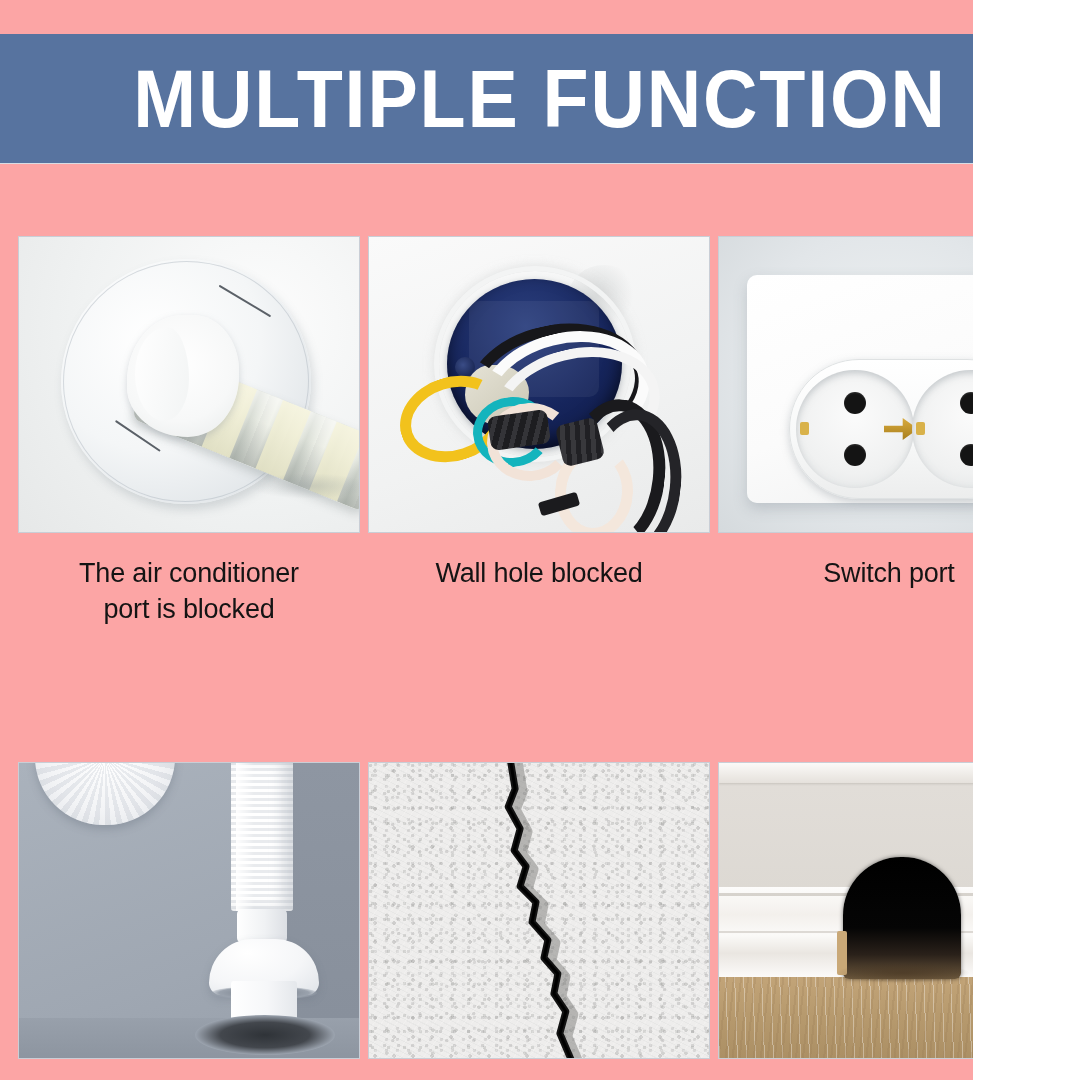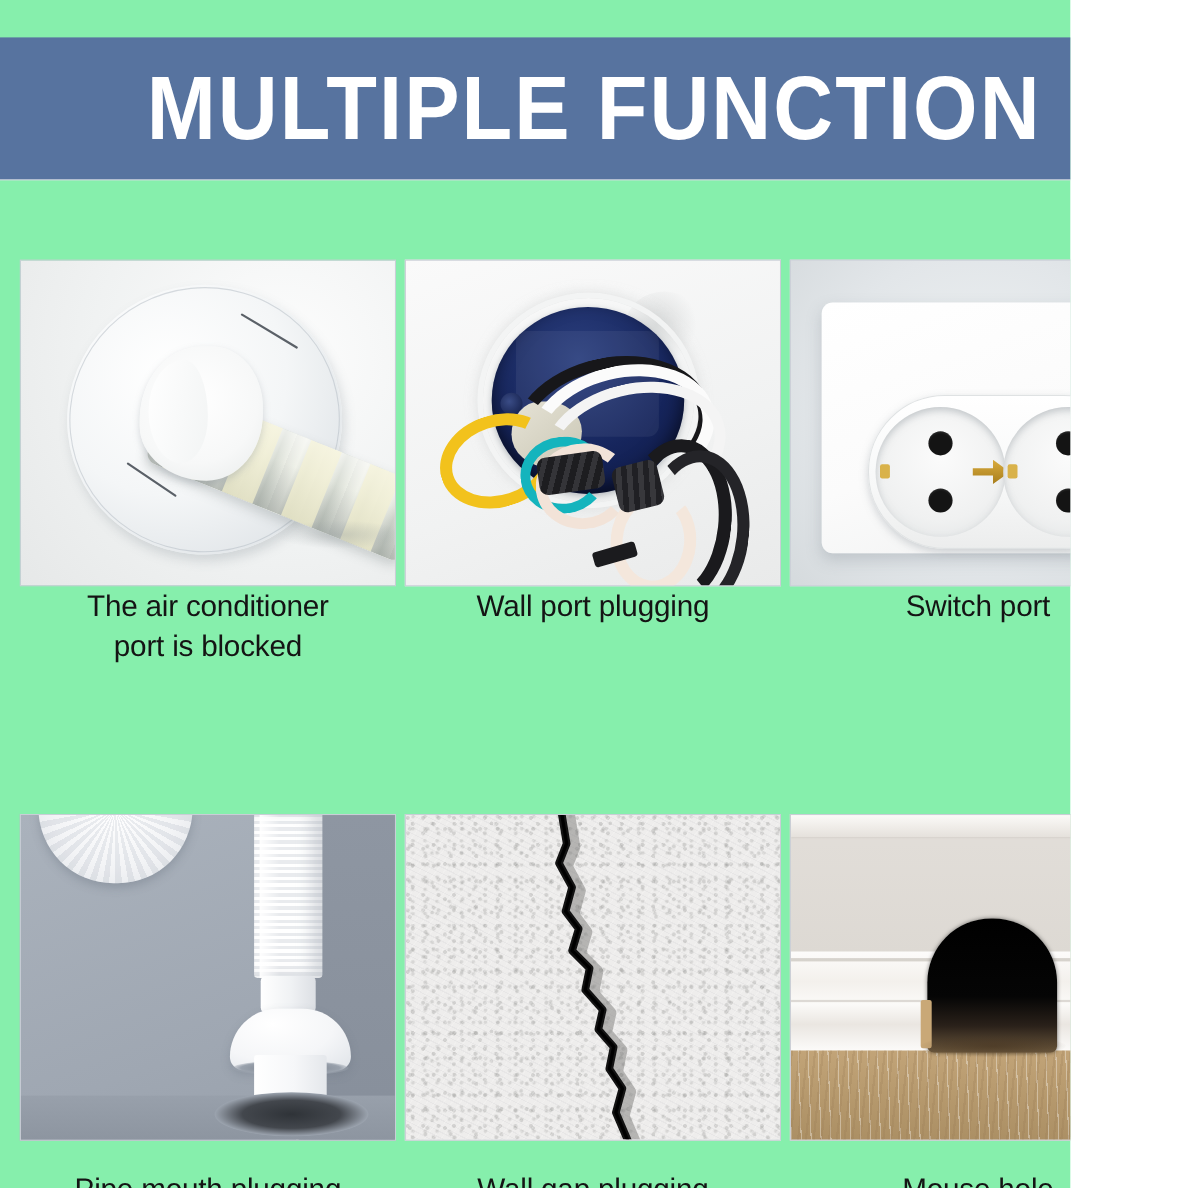--- a/index.html
+++ b/index.html
@@ -4,21 +4,21 @@
 <title>Multiple Function</title>
 <style>
   html,body{margin:0;padding:0;}
   body{
     width:1080px;height:1080px;
     background:#ffffff;
     font-family:"Liberation Sans", sans-serif;
     overflow:hidden;
     position:relative;
   }
-  .page{position:relative;width:973px;height:1080px;overflow:hidden;background:#86efac;}
+  .page{position:relative;width:973px;height:1080px;overflow:hidden;background:#fca5a5;}
 
   
   .banner{
     position:absolute;left:0;top:34px;width:1080px;height:129px;
     background:#57739f;
     display:flex;align-items:center;justify-content:center;
     box-shadow:0 1px 0 #d8dde4;
   }
   .banner-title{
     color:#ffffff;
@@ -45,20 +45,21 @@
     box-sizing:border-box;
     overflow:hidden;background:#fff;
   }
   .cap{
     text-align:center;
     color:#141414;
     font-family:"Liberation Sans", sans-serif;
     font-size:27px;
     line-height:36px;
     letter-spacing:-0.2px;
+    padding-top:22px;
     white-space:pre-line;
   }
   .row2 .cap{padding-top:26px;}
 
   
   .p1{background:linear-gradient(150deg,#f7f8f8 0%,#eef0f0 45%,#e9ebea 100%);}
   .p1 .wallbg{position:absolute;inset:0;background:
       radial-gradient(circle at 70% 30%, #fdfdfd 0%, #f0f2f2 55%, #e6e8e8 100%);}
   .p1 .plate{
     position:absolute;left:42px;top:22px;width:250px;height:245px;
@@ -406,21 +407,21 @@
           <div class="w wy"></div>
           <div class="w wt"></div>
           <div class="w wc"></div>
           <div class="w wc2"></div>
           <div class="w wb2"></div>
           <div class="w wb3"></div>
           <div class="tape2"></div>
           <div class="tape3"></div>
           <div class="chip"></div>
         </div>
-        <div class="cap">Wall port plugging</div>
+        <div class="cap">Wall hole blocked</div>
       </div>
 
       <div class="cell">
         <div class="photo p3">
           <div class="wall3"></div>
           <div class="plate3">
             <div class="oval">
               <div class="sock sockL">
                 <div class="pin pinT"></div>
                 <div class="pin pinB"></div>

